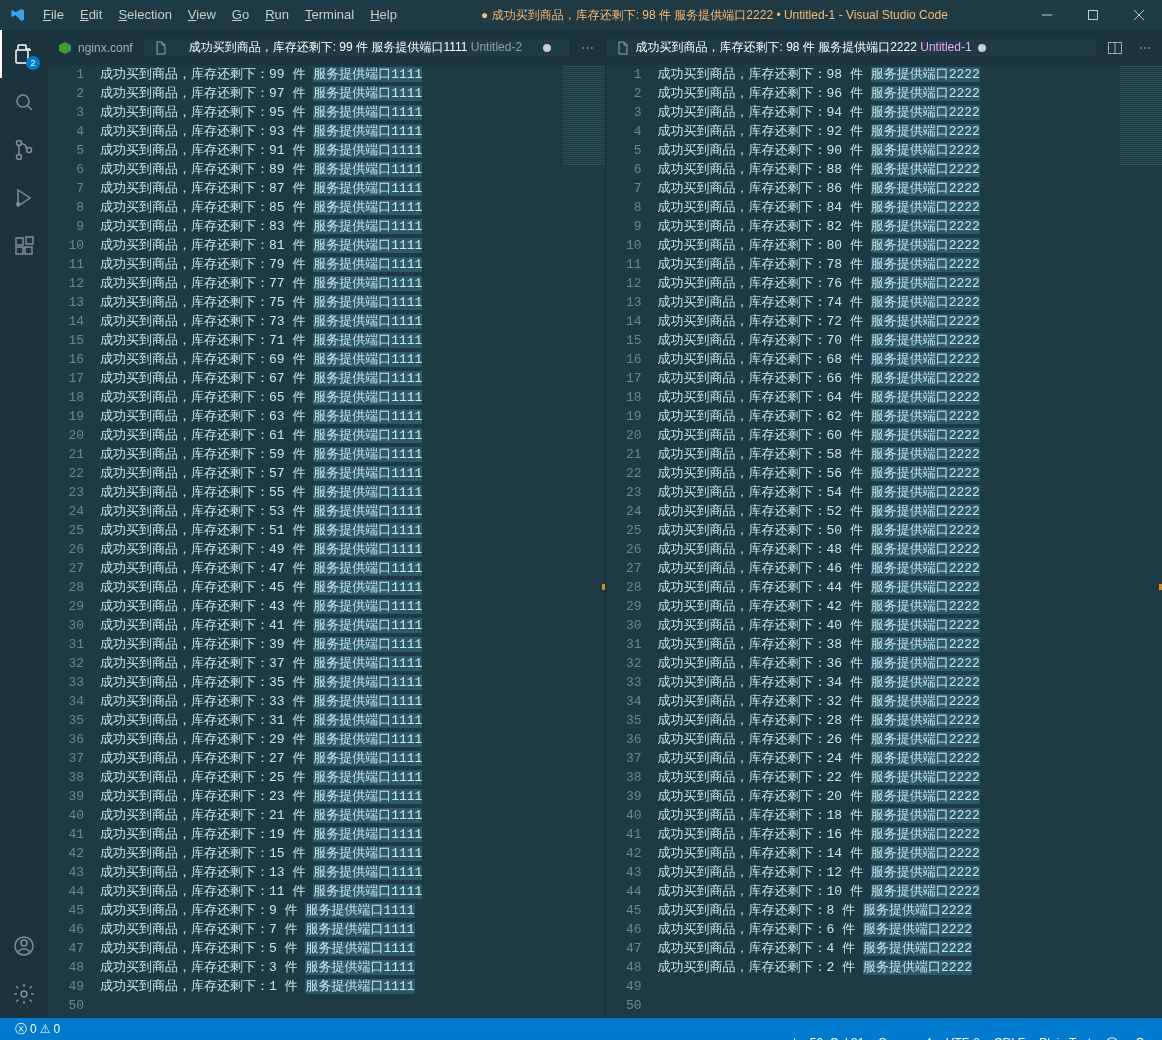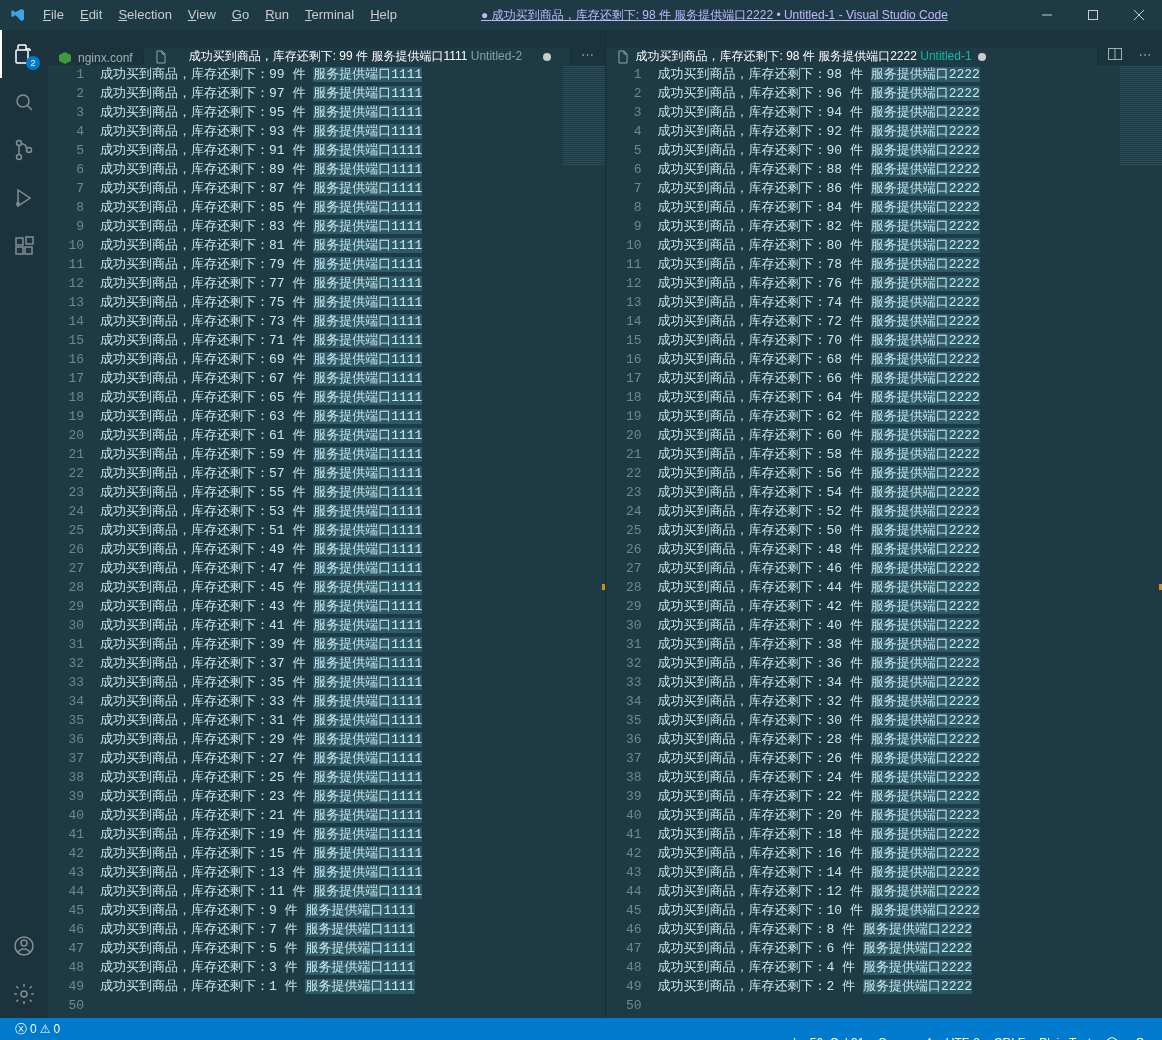--- a/index.html
+++ b/index.html
@@ -3,34 +3,34 @@
 <meta charset="utf-8">
 <style>
 * { margin:0; padding:0; box-sizing:border-box; }
 body { font-family:"Segoe UI",sans-serif; background:#1e3a44; color:#cccccc; width:1162px; height:1040px; overflow:hidden; font-size:13px; display:flex; flex-direction:column; }
 .titlebar { height:30px; background:#1e3a44; display:flex; align-items:center; color:#cccccc; }
 .titlebar .logo { width:35px; display:flex; align-items:center; justify-content:center; }
 .titlebar .logo svg { width:16px; height:16px; }
 .menubar { display:flex; }
 .menubar .item { padding:8px 8px; line-height:30px; cursor:pointer; }
 .menubar .item .mn { text-decoration:underline; }
-.titlecenter { flex:1; text-align:center; font-size:12px; color:#c4b5fd;text-decoration:underline; }
+.titlecenter { flex:1; text-align:center; font-size:12px; color:#fdba74; }
 .winbtns { display:flex; }
 .winbtn { width:46px; height:30px; display:flex; align-items:center; justify-content:center; cursor:pointer; }
 .main { flex:1; display:flex; overflow:hidden; }
 .activitybar { width:48px; background:#1a333c; display:flex; flex-direction:column; align-items:center; }
 .actitem { width:48px; height:48px; display:flex; align-items:center; justify-content:center; cursor:pointer; position:relative; color:#838e92; }
 .actitem.active { color:#ffffff; }
 .actitem.active::before { content:""; position:absolute; left:0; top:0; bottom:0; width:2px; background:#ffffff; }
 .actitem .badge { position:absolute; bottom:8px; right:8px; background:#007acc; color:#fff; font-size:9px; min-width:14px; height:14px; border-radius:7px; display:flex; align-items:center; justify-content:center; padding:0 3px; }
 .actbottom { margin-top:auto; }
 .editors { flex:1; display:flex; overflow:hidden; }
 .egroup { flex:1; display:flex; flex-direction:column; overflow:hidden; background:#1e3a44; min-width:0; }
 .egroup + .egroup { border-left:1px solid #123038; }
-.tabsbar { height:35px; background:#1a333c; display:flex; align-items:flex-end; overflow:hidden; }
+.tabsbar { height:35px; background:#1a333c; display:flex; align-items:center; overflow:hidden; }
 .tab { display:flex; align-items:center; padding:0 10px; background:#1a333c; border-right:1px solid #123038; cursor:pointer; font-size:12px; color:#9fb0b5; white-space:nowrap; gap:6px; max-width:100%; }
 .tab.active { background:#1e3a44; color:#ffffff; }
 .tab .ticon { width:14px; height:14px; display:flex; align-items:center; justify-content:center; }
 .tab .tlabel { overflow:hidden; text-overflow:ellipsis; }
 .tab .dirty { width:8px; height:8px; border-radius:50%; background:#cccccc; flex-shrink:0; }
 .tabactions { margin-left:auto; display:flex; align-items:center; padding:0 6px; gap:8px; }
 .tabactions .ic { width:22px; height:22px; display:flex; align-items:center; justify-content:center; cursor:pointer; color:#9fb0b5; }
 .editor { flex:1; display:flex; overflow:hidden; position:relative; font-family:Consolas,"Courier New",monospace; font-size:13px; line-height:19px; }
 .gutter { width:52px; text-align:right; color:#6a8a93; padding-right:16px; user-select:none; }
 .content { flex:1; color:#cde5ec; overflow:hidden; white-space:nowrap; }
@@ -277,21 +277,21 @@
 
     <div class="egroup">
       <div class="tabsbar">
         <div class="tab active" style="flex:1; min-width:0;">
           <span class="ticon">
               <svg width="12" height="14" viewBox="0 0 12 14" fill="none" stroke="#8aa8b0">
                 <path d="M2 1h5l3 3v9H2z"></path>
                 <path d="M7 1v3h3"></path>
               </svg>
             </span>
-          <span class="tlabel"><span>成功买到商品，库存还剩下: 98 件 服务提供端口2222</span> <span style="color:#14b8a6">Untitled-1</span></span>
+          <span class="tlabel"><span>成功买到商品，库存还剩下: 98 件 服务提供端口2222</span> <span style="color:#f0abfc">Untitled-1</span></span>
           <span class="dirty"></span>
         </div>
         <div class="tabactions">
           <div class="ic">
               <svg width="16" height="16" viewBox="0 0 16 16" fill="none" stroke="#9fb0b5">
                 <rect x="1.5" y="2.5" width="13" height="11"></rect>
                 <line x1="8" y1="2.5" x2="8" y2="13.5"></line>
               </svg>
             </div>
           <div class="ic">⋯</div>
@@ -378,21 +378,20 @@
             <div class="line">成功买到商品，库存还剩下：50 件 <span class="hl">服务提供端口2222</span></div>
             <div class="line">成功买到商品，库存还剩下：48 件 <span class="hl">服务提供端口2222</span></div>
             <div class="line">成功买到商品，库存还剩下：46 件 <span class="hl">服务提供端口2222</span></div>
             <div class="line">成功买到商品，库存还剩下：44 件 <span class="hl">服务提供端口2222</span></div>
             <div class="line">成功买到商品，库存还剩下：42 件 <span class="hl">服务提供端口2222</span></div>
             <div class="line">成功买到商品，库存还剩下：40 件 <span class="hl">服务提供端口2222</span></div>
             <div class="line">成功买到商品，库存还剩下：38 件 <span class="hl">服务提供端口2222</span></div>
             <div class="line">成功买到商品，库存还剩下：36 件 <span class="hl">服务提供端口2222</span></div>
             <div class="line">成功买到商品，库存还剩下：34 件 <span class="hl">服务提供端口2222</span></div>
             <div class="line">成功买到商品，库存还剩下：32 件 <span class="hl">服务提供端口2222</span></div>
-            <div class="line">成功买到商品，库存还剩下：30 件 <span class="hl">服务提供端口2222</span></div>
             <div class="line">成功买到商品，库存还剩下：28 件 <span class="hl">服务提供端口2222</span></div>
             <div class="line">成功买到商品，库存还剩下：26 件 <span class="hl">服务提供端口2222</span></div>
             <div class="line">成功买到商品，库存还剩下：24 件 <span class="hl">服务提供端口2222</span></div>
             <div class="line">成功买到商品，库存还剩下：22 件 <span class="hl">服务提供端口2222</span></div>
             <div class="line">成功买到商品，库存还剩下：20 件 <span class="hl">服务提供端口2222</span></div>
             <div class="line">成功买到商品，库存还剩下：18 件 <span class="hl">服务提供端口2222</span></div>
             <div class="line">成功买到商品，库存还剩下：16 件 <span class="hl">服务提供端口2222</span></div>
             <div class="line">成功买到商品，库存还剩下：14 件 <span class="hl">服务提供端口2222</span></div>
             <div class="line">成功买到商品，库存还剩下：12 件 <span class="hl">服务提供端口2222</span></div>
             <div class="line">成功买到商品，库存还剩下：10 件 <span class="hl">服务提供端口2222</span></div>

